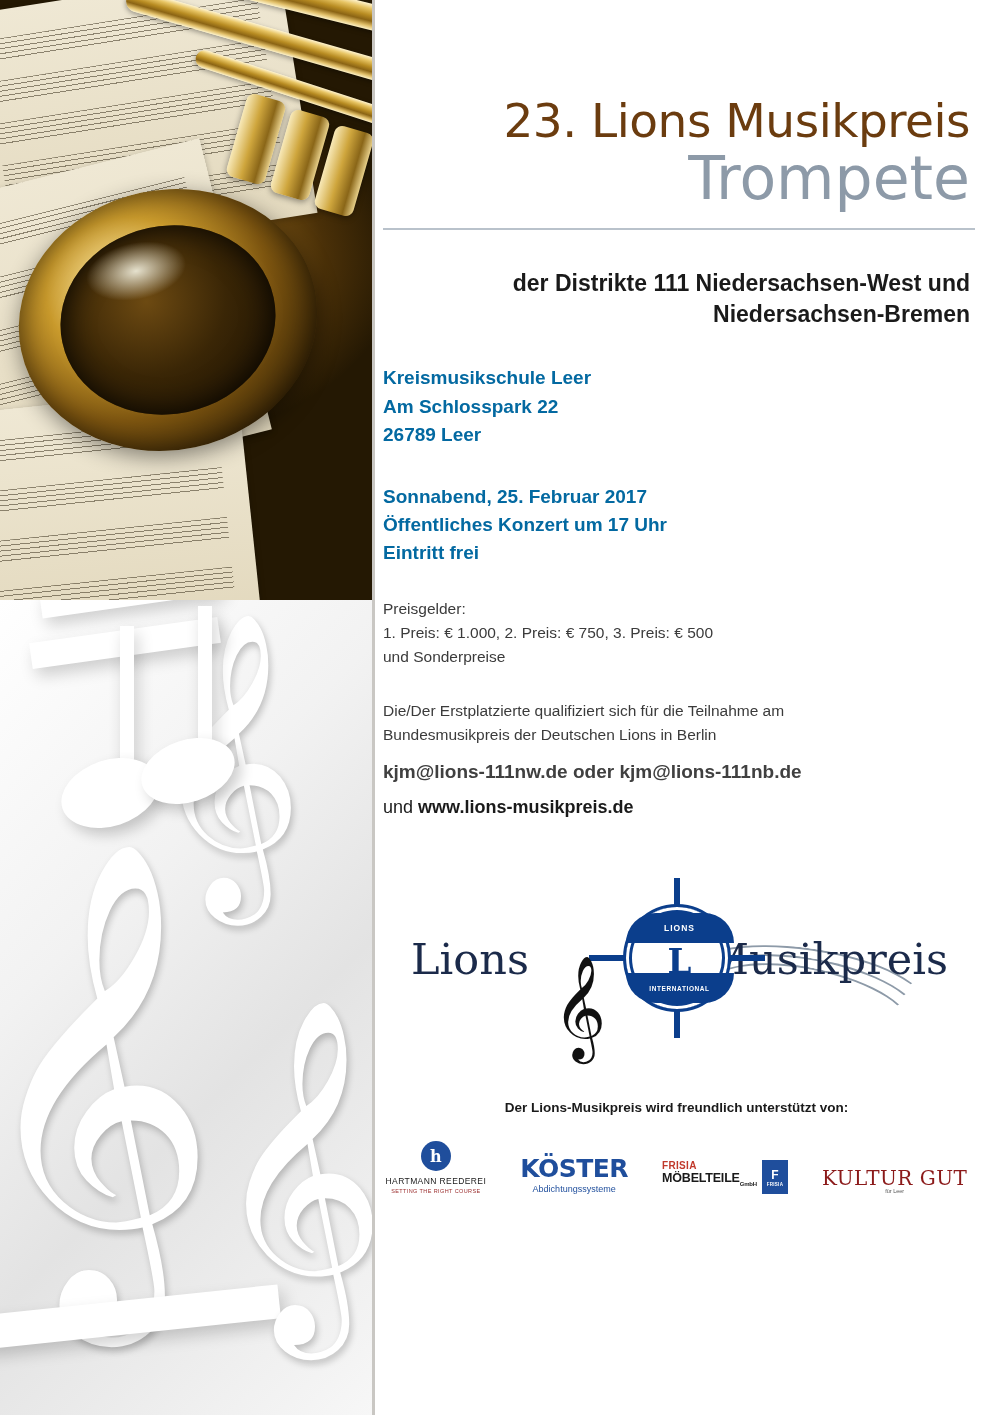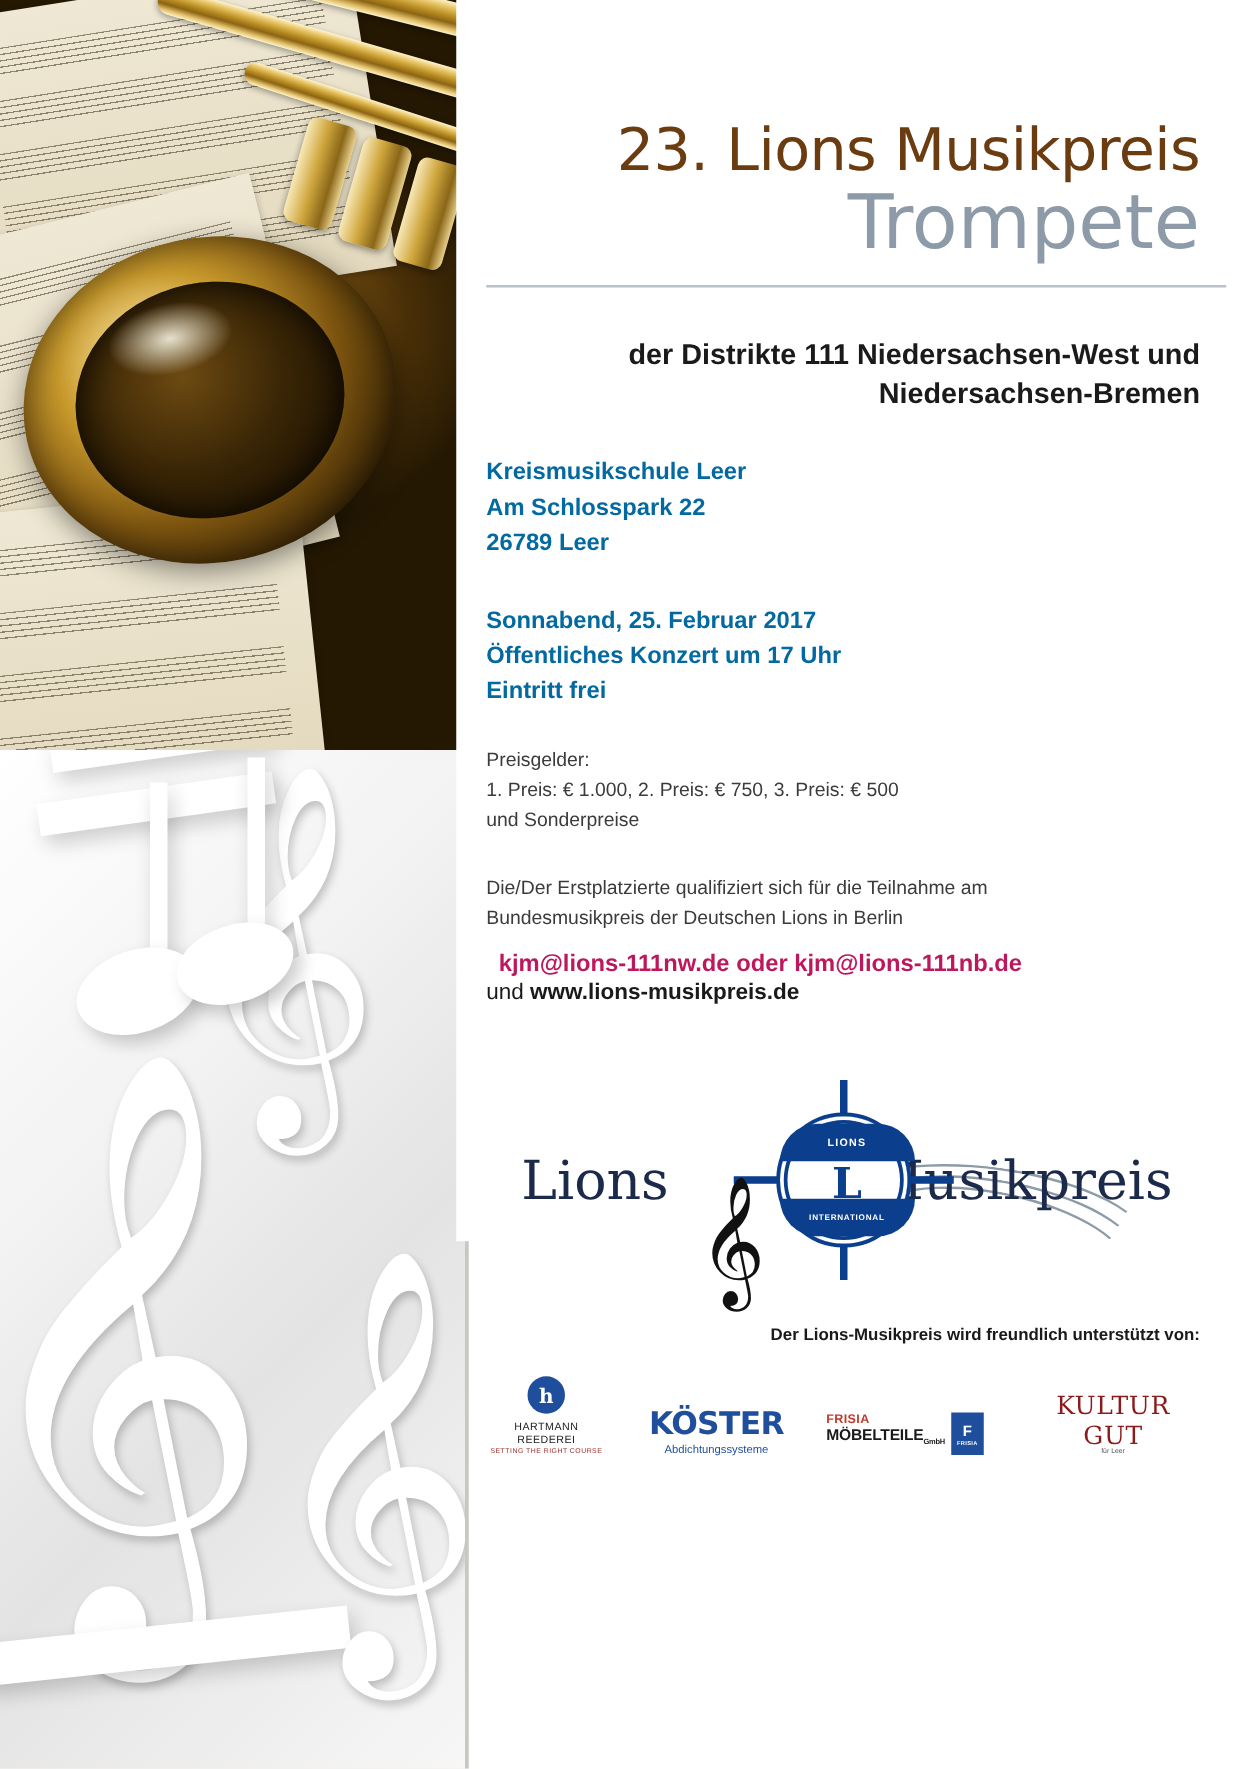--- a/index.html
+++ b/index.html
@@ -99,24 +99,24 @@
   .divider {
     position: absolute;
     left: 372px; top: 0;
     width: 3px; height: 1415px;
     background: #c9c7c3;
   }
 
   
   .right-col {
     position: absolute;
-    left: 365px; top: 0;
+    left: 375px; top: 0;
     width: 625px; height: 993px;
     background: #ffffff;
-    padding: 0 30px 0 24px;
+    padding: 0 30px 0 8px;
   }
 
   .title-1 {
     margin: 0;
     padding-top: 96px;
     text-align: right;
     font-size: 47px;
     font-weight: 400;
     color: #6b3c0f;
     letter-spacing: -0.5px;
@@ -164,25 +164,24 @@
   }
   .info-head {
     margin-top: 44px;
     font-size: 17px;
     color: #1a1a1a;
   }
   .info-mail {
     margin-top: 14px;
     font-size: 19px;
     font-weight: bold;
-    color: #be185d;
-    margin-left: 10px;
+    color: #404040;
   }
   .info-web {
-    margin-top: 0;
+    margin-top: 14px;
     font-size: 18px;
     color: #1a1a1a;
   }
   .info-web b { font-weight: bold; }
 
   
   .logo-wrap {
     position: relative;
     margin-top: 78px;
     height: 170px;
@@ -240,22 +239,22 @@
   .gclef {
     position:absolute;
     left: 170px; top: 66px;
     font-size: 90px;
     color: #111;
     font-family: "DejaVu Serif", serif;
     line-height: 1;
   }
 
   .sponsor-head {
-    margin-top: 8px;
-    text-align: right;
+    margin-top: 34px;
+    text-align: center;
     font-size: 13.5px;
     font-weight: bold;
     color: #1a1a1a;
   }
   .sponsors {
     margin-top: 26px;
     display: flex;
     align-items: flex-end;
     justify-content: center;
     gap: 34px;

